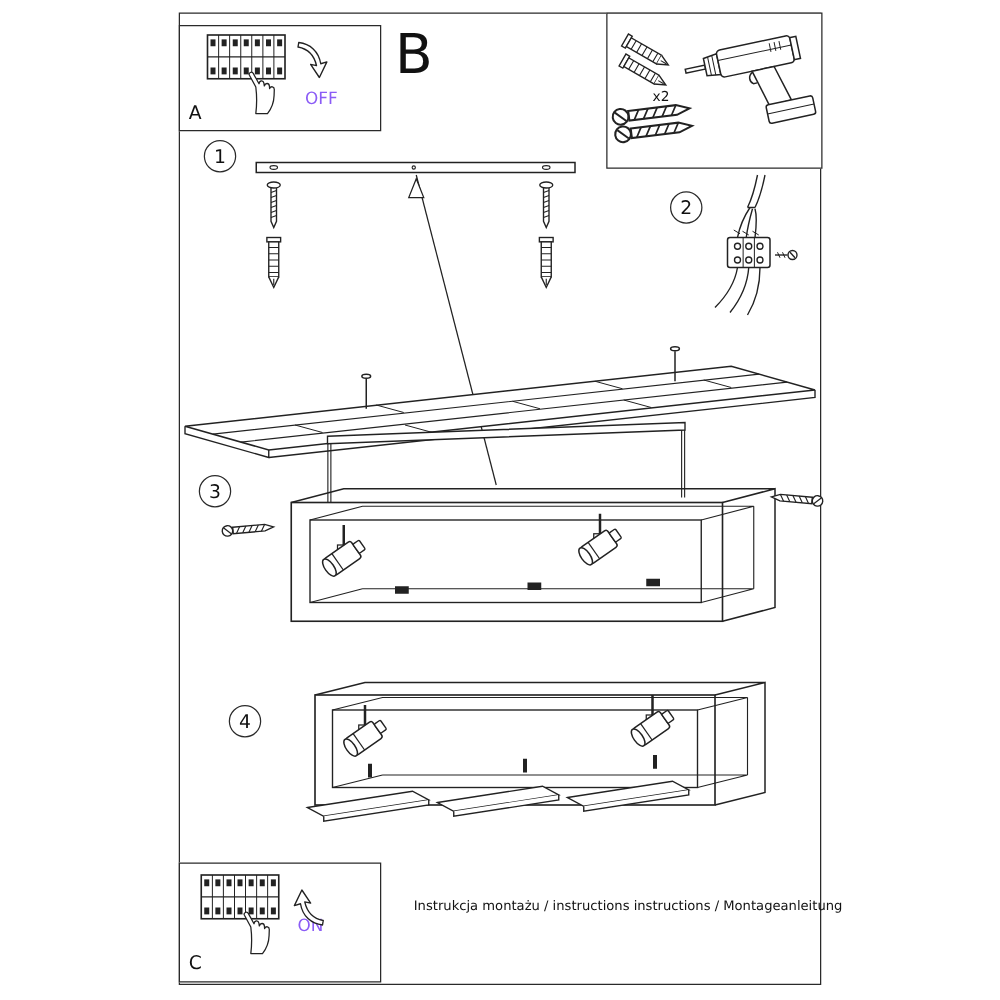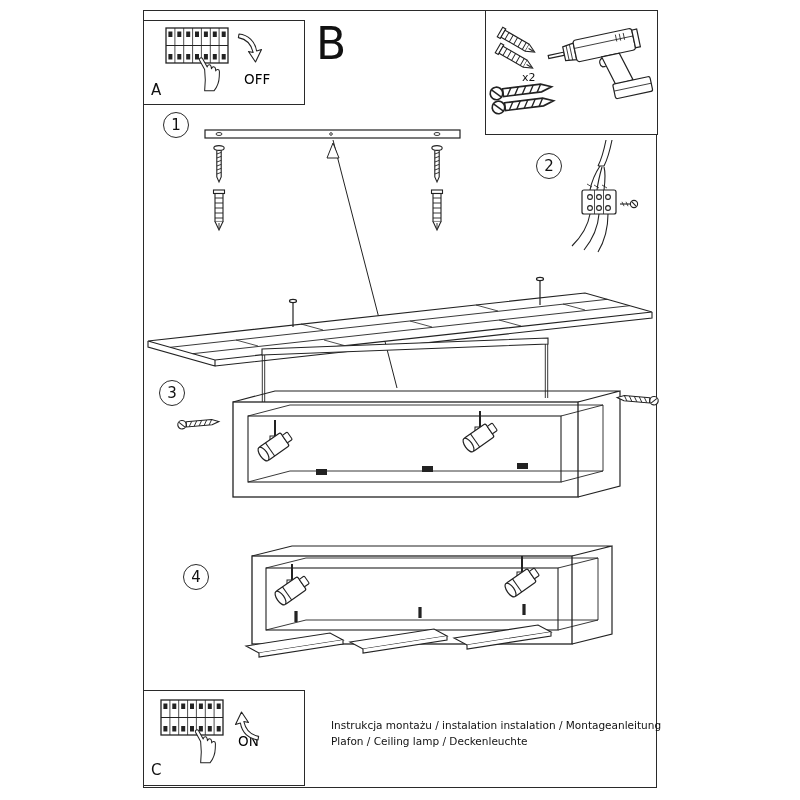--- a/index.html
+++ b/index.html
@@ -9,21 +9,21 @@
   .panel-box{position:absolute;border:1.6px solid #2a2a2a;background:#fff;box-sizing:border-box;}
   #box-a{left:143px;top:20px;width:162px;height:85px;}
   #box-c{left:143px;top:690px;width:162px;height:96px;}
   #tools-box{left:485px;top:10px;width:173px;height:125px;}
   .letter-b{position:absolute;left:316px;top:18px;font-size:44px;font-weight:500;color:#111;}
   .step-circle{position:absolute;width:26px;height:26px;border:1.6px solid #2a2a2a;border-radius:50%;
     display:flex;align-items:center;justify-content:center;font-size:15px;background:#fff;box-sizing:border-box;}
   #step1{left:163px;top:112px;} #step2{left:536px;top:153px;}
   #step3{left:159px;top:380px;} #step4{left:183px;top:564px;}
   .corner-label{position:absolute;font-size:15px;color:#111;}
-  .state-label{position:absolute;font-size:13.5px;color:#000000;}
+  .state-label{position:absolute;font-size:13.5px;color:#8b5cf6;}
   #box-a .corner-label{left:7px;top:60px;} #box-a .state-label{left:100px;top:50px;}
   #box-c .corner-label{left:7px;top:70px;} #box-c .state-label{left:94px;top:42px;text-align:right;}
   .x2-label{position:absolute;left:36px;top:60px;font-size:11px;color:#111;text-align:center;}
   .footer{position:absolute;left:331px;top:718px;font-size:10.5px;line-height:1.5;color:#111;}
   svg.art{position:absolute;left:0;top:0;pointer-events:none;}
 </style>
 </head>
 <body>
 
 <div id="page">
@@ -45,22 +45,21 @@
   <div class="step-circle" id="step2">2</div>
   <div class="step-circle" id="step3">3</div>
   <div class="step-circle" id="step4">4</div>
 
   <div class="panel-box" id="box-c">
     <span class="corner-label">C</span>
     <span class="state-label">ON</span>
   </div>
 
   <div class="footer">
-    <div>Instrukcja montażu / instalation instalation / Montageanleitung</div>
-    <div>Plafon / Ceiling lamp / Deckenleuchte</div>
+    <div>Instrukcja montażu / instructions instructions / Montageanleitung</div>
   </div>
 
   <svg class="art" width="800" height="800" viewBox="0 0 800 800">
     <defs>
       <g id="fusebox">
         <rect x="0" y="0" width="62" height="35" fill="#fff" stroke="#222" stroke-width="1.3"></rect>
         <line x1="0" y1="17.5" x2="62" y2="17.5" stroke="#222" stroke-width="1"></line>
         <path d="M8.9,0 V35 M17.7,0 V35 M26.6,0 V35 M35.4,0 V35 M44.3,0 V35 M53.1,0 V35" stroke="#222" stroke-width="0.8" fill="none"></path>
         <g fill="#222">
           <rect x="2.4" y="3.5" width="4" height="5.5"></rect>

